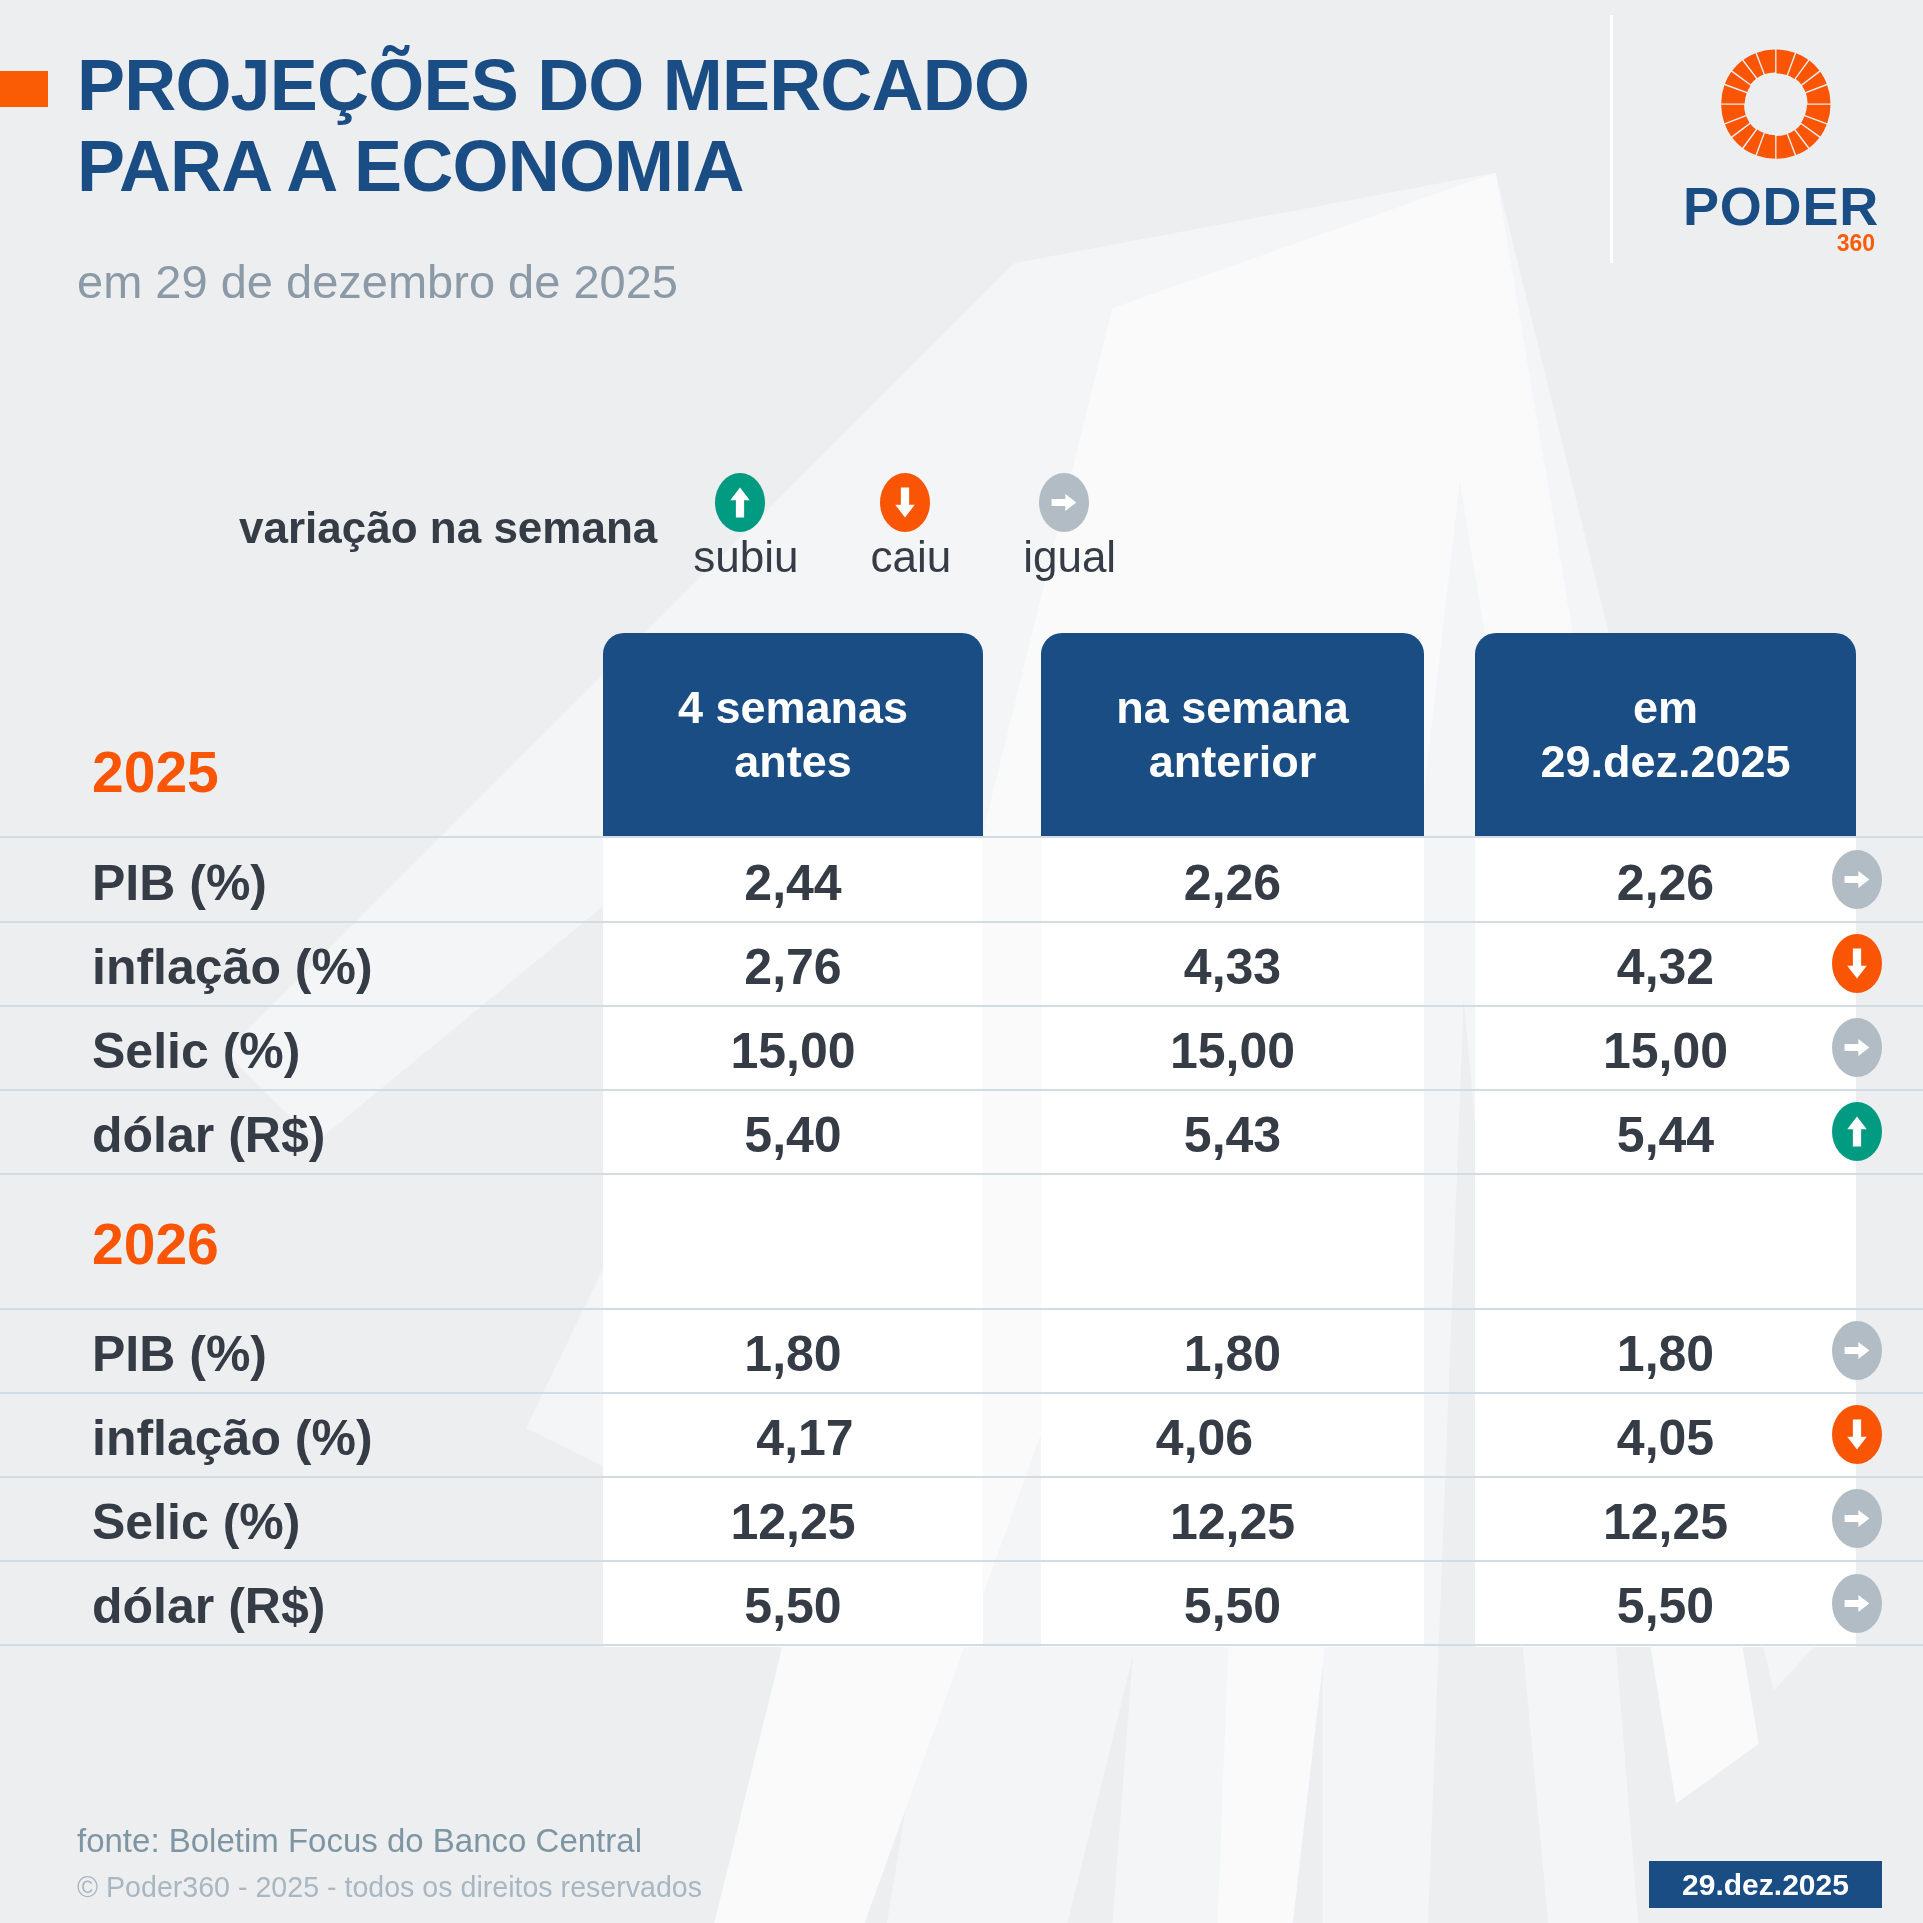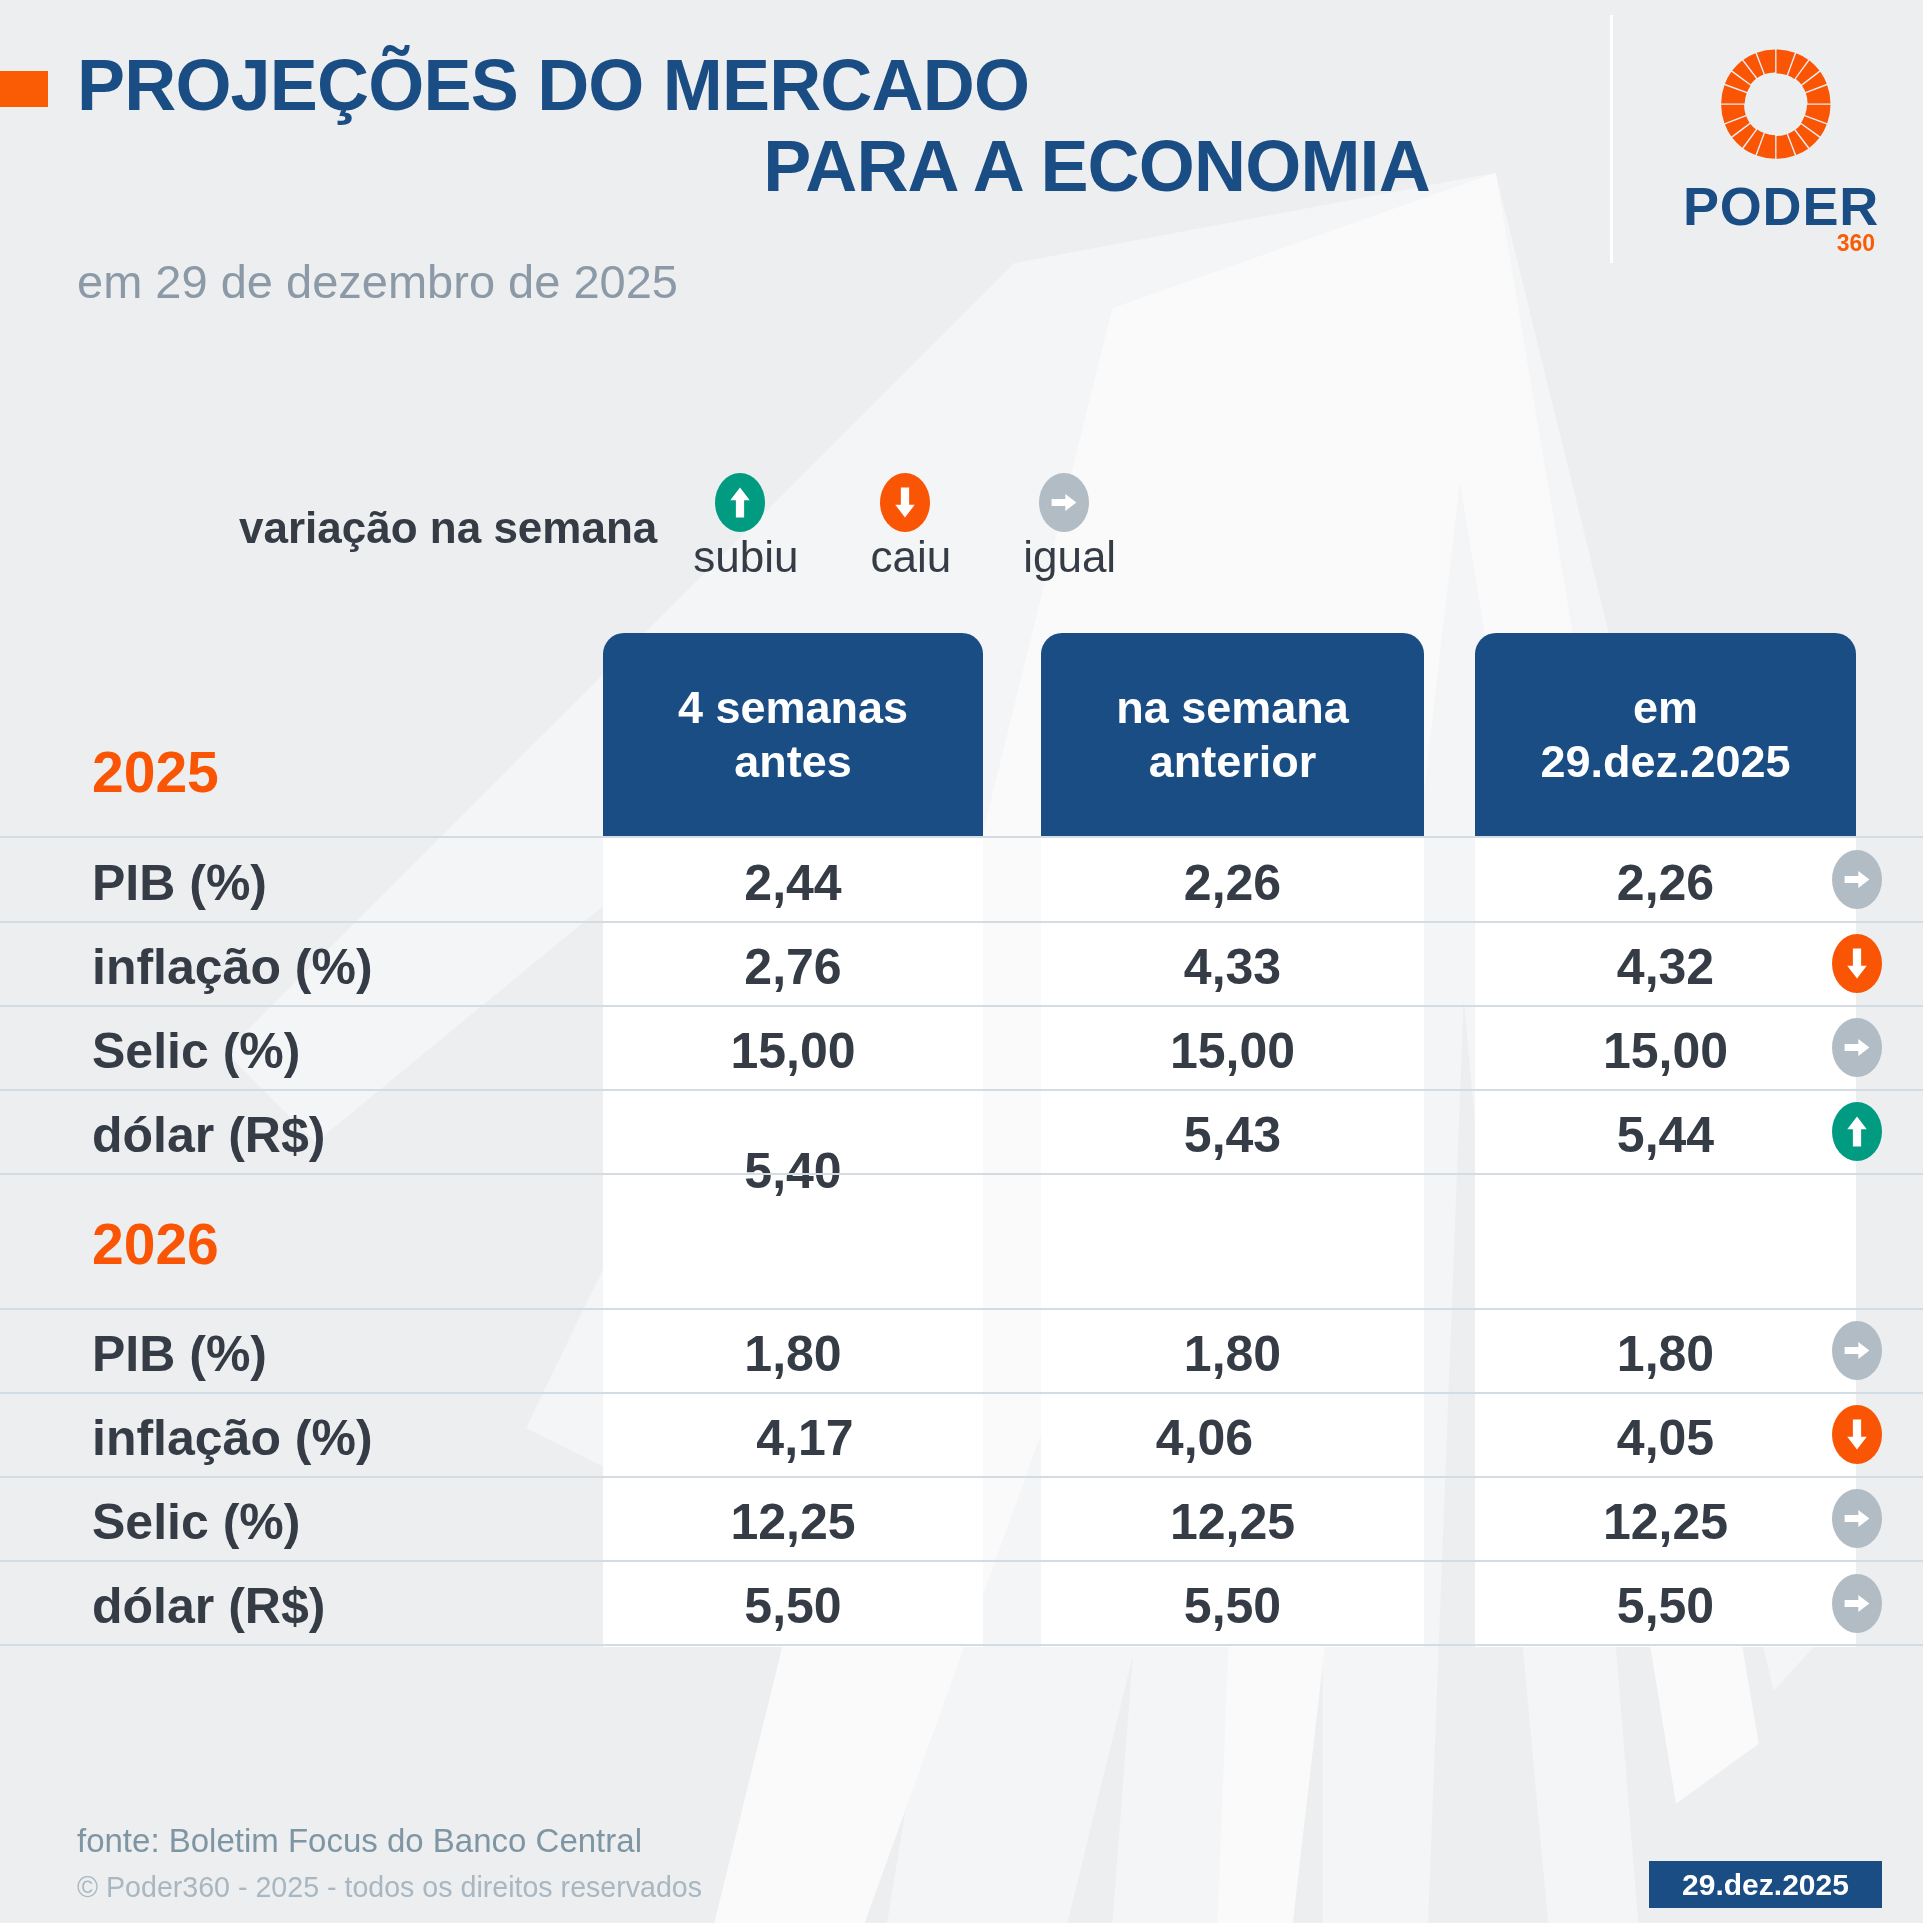--- a/index.html
+++ b/index.html
@@ -32,21 +32,21 @@
   .title {
     position: absolute; left: 77px; top: 45px;
     width: 1353px;
     color: #1a4d84;
     font-size: 72px;
     font-weight: bold;
     line-height: 1.12;
     letter-spacing: -0.8px;
     z-index: 3;
   }
-  .title .l2 { display: block; text-align: right; }
+  .title .l2 { display: block; }
   .subtitle {
     position: absolute; left: 77px; top: 254px;
     color: #8b9aa6;
     font-size: 47px;
     font-weight: 400;
     z-index: 3;
   }
   .head-divider {
     position: absolute; left: 1610px; top: 15px;
     width: 3px; height: 248px;
@@ -315,21 +315,21 @@
       <div class="rval" style="left: 603px; width: 380px; top: 1022px;">15,00</div>
       <div class="rval" style="left: 1041px; width: 383px; top: 1022px;">15,00</div>
       <div class="rval" style="left: 1475px; width: 381px; top: 1022px;">15,00</div>
       <div class="rbadge badge" style="left: 1832px; top: 1018px; background: rgb(178, 188, 196);">
         <svg viewBox="0 0 46 40">
           <path d="M42 20 L25 33 L25 25.5 L4 25.5 L4 14.5 L25 14.5 L25 7 Z" fill="#fff"></path>
         </svg>
       </div>
       <div class="rowline" style="top: 1089px;"></div>
       <div class="rlabel" style="top: 1106px;">dólar (R$)</div>
-      <div class="rval" style="left: 603px; width: 380px; top: 1142px;">5,40</div>
+      <div class="rval" style="left: 603px; width: 380px; top: 1106px;">5,40</div>
       <div class="rval" style="left: 1041px; width: 383px; top: 1106px;">5,43</div>
       <div class="rval" style="left: 1475px; width: 381px; top: 1106px;">5,44</div>
       <div class="rbadge badge" style="left: 1832px; top: 1102px; background: rgb(0, 155, 129);">
         <svg viewBox="0 0 40 46">
           <path d="M20 3 L33 20 L25.5 20 L25.5 43 L14.5 43 L14.5 20 L7 20 Z" fill="#fff"></path>
         </svg>
       </div>
       <div class="rowline" style="top: 1173px;"></div>
       <div class="year-label" style="top: 1211px;">2026</div>
       <div class="rowline" style="top: 1308px;"></div>

